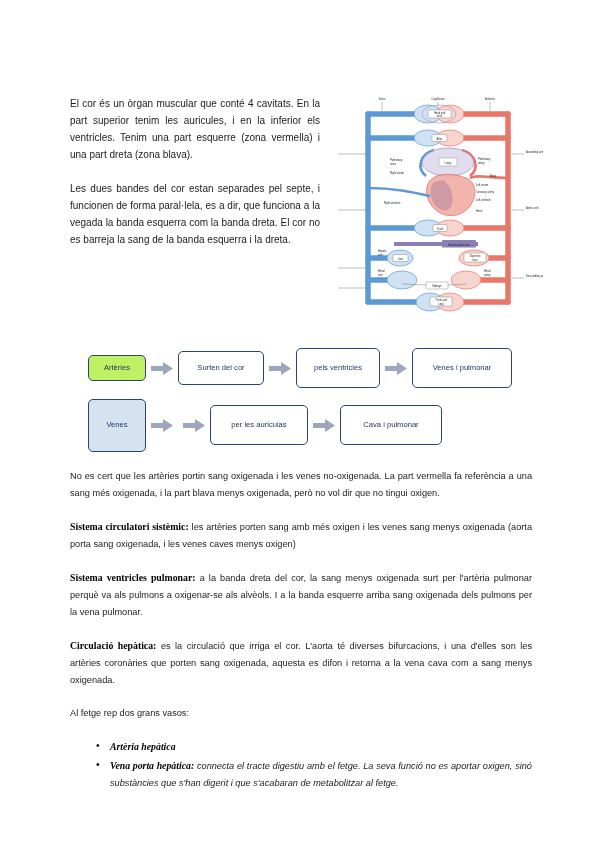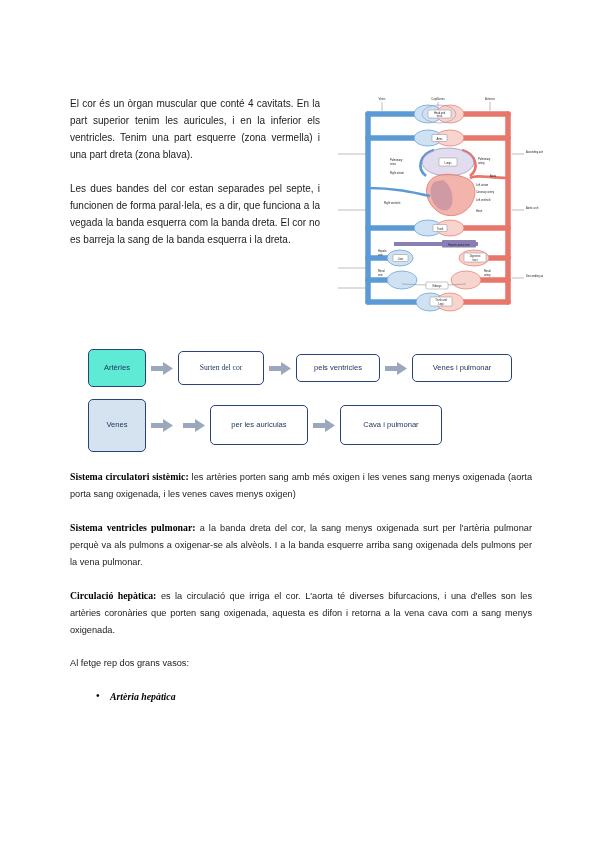--- a/index.html
+++ b/index.html
@@ -66,34 +66,34 @@
     justify-content: center;
     text-align: center;
     font-family: "Liberation Sans", sans-serif;
     font-size: 7.6px;
     color: #20365f;
     background: #ffffff;
     height: 34px;
     padding: 0 4px;
     line-height: 1.15;
   }
-  .fbox.tall { height: 28px; }
+  .fbox.tall { height: 40px; }
   .fbox.lead-art {
-    background: #5eead4;
+    background: #bef264;
     width: 58px;
-    height: 38px;
+    height: 26px;
     border-radius: 5px;
   }
   .fbox.lead-ven {
     background: #d5e3f0;
     width: 58px;
     height: 53px;
     border-radius: 5px;
   }
-  .fbox.w1 { width: 86px; font-family: Liberation Serif, serif; }
+  .fbox.w1 { width: 86px; }
   .fbox.w2 { width: 84px; }
   .fbox.w3 { width: 100px; }
   .fbox.v1 { width: 86px; }
   .fbox.v2 { width: 98px; }
   .fbox.v3 { width: 102px; text-align: center; }
 
   .arrow {
     width: 32px;
     display: flex;
     align-items: center;
@@ -332,28 +332,30 @@
             <path d="M0 4 H12 V0 L22 6.5 L12 13 V9 H0 Z" fill="#9aa7bd"></path>
           </svg>
       </div>
       <div class="fbox v3" style="height:40px">Cava i pulmonar</div>
     </div>
 
   </div>
 
   <div class="prose">
 
+    <p>No es cert que les artèries portin sang oxigenada i les venes no-oxigenada. La part vermella fa referència a una sang més oxigenada, i la part blava menys oxigenada, però no vol dir que no tingui oxigen.</p>
 
     <p><span class="lead">Sistema circulatori sistèmic:</span><span> les artèries porten sang amb més oxigen i les venes sang menys oxigenada (aorta porta sang oxigenada, i les venes caves menys oxigen)</span></p>
 
     <p><span class="lead">Sistema ventricles pulmonar:</span><span> a la banda dreta del cor, la sang menys oxigenada surt per l'artèria pulmonar perquè va als pulmons a oxigenar-se als alvèols. I a la banda esquerre arriba sang oxigenada dels pulmons per la vena pulmonar.</span></p>
 
     <p><span class="lead">Circulació hepàtica:</span><span> es la circulació que irriga el cor. L'aorta té diverses bifurcacions, i una d'elles son les artèries coronàries que porten sang oxigenada, aquesta es difon i retorna a la vena cava com a sang menys oxigenada.</span></p>
 
     <p>Al fetge rep dos grans vasos:</p>
 
     <ul>
       <li><span class="lead">Artèria hepàtica</span><span></span></li>
+      <li><span class="lead">Vena porta hepàtica:</span><span> connecta el tracte digestiu amb el fetge. La seva funció no es aportar oxigen, sinó substàncies que s'han digerit i que s'acabaran de metabolitzar al fetge.</span></li>
     </ul>
 
   </div>
 
 </div>
 
 </body></html>

